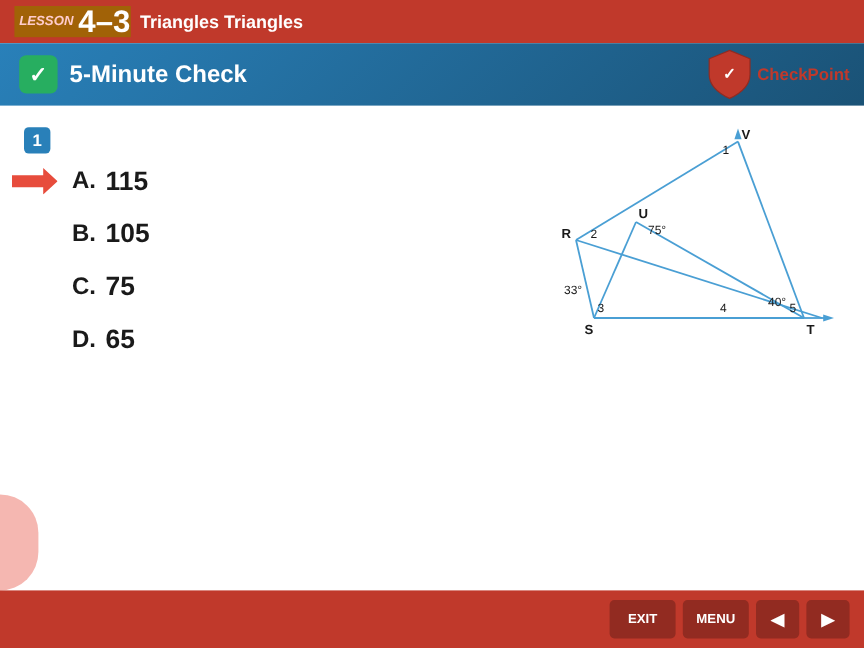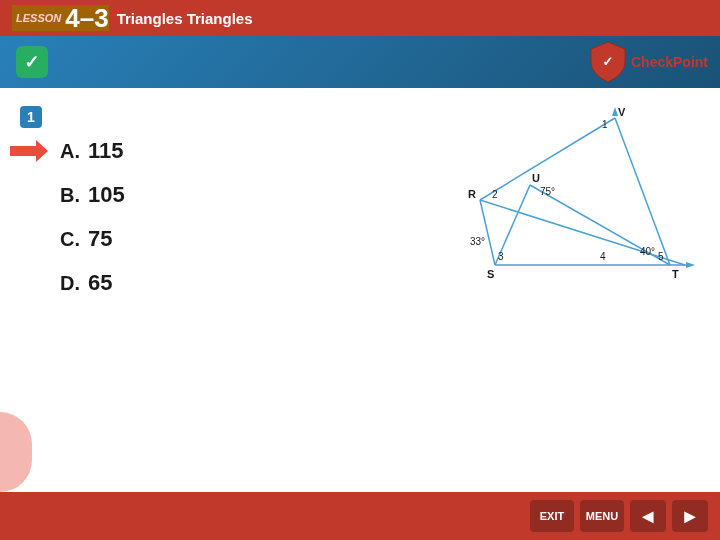--- a/index.html
+++ b/index.html
@@ -206,21 +206,21 @@
       display: flex;
       align-items: center;
       justify-content: center;
       cursor: pointer;
       font-size: 14px;
       font-weight: bold;
     }
     .nav-btn.exit-btn, .nav-btn.menu-btn {
       font-size: 11px;
       font-weight: bold;
-      width: 44px;
+      width: 55px;
     }
 
     
     .left-swoosh {
       position: absolute;
       left: 0;
       bottom: 48px;
       width: 32px;
       height: 80px;
       background: #e74c3c;
@@ -238,20 +238,21 @@
   </div>
   <span class="lesson-title">Triangles Triangles</span>
 </div>
 
 <div class="main-content">
 
   <div class="five-min-banner">
     <div class="check-icon-box">
       <span class="checkmark">✓</span>
     </div>
+    <span class="five-min-text">5-Minute Check</span>
 
     <div class="checkpoint-area">
       <svg class="checkpoint-shield" viewBox="0 0 38 44">
         <path d="M19 2 L36 9 L36 22 Q36 34 19 42 Q2 34 2 22 L2 9 Z" fill="#c0392b" stroke="#922b21" stroke-width="1"></path>
         <text x="19" y="26" text-anchor="middle" font-size="13" fill="white" font-weight="bold">✓</text>
       </svg>
       <span class="checkpoint-text">CheckPoint</span>
     </div>
   </div>
 

